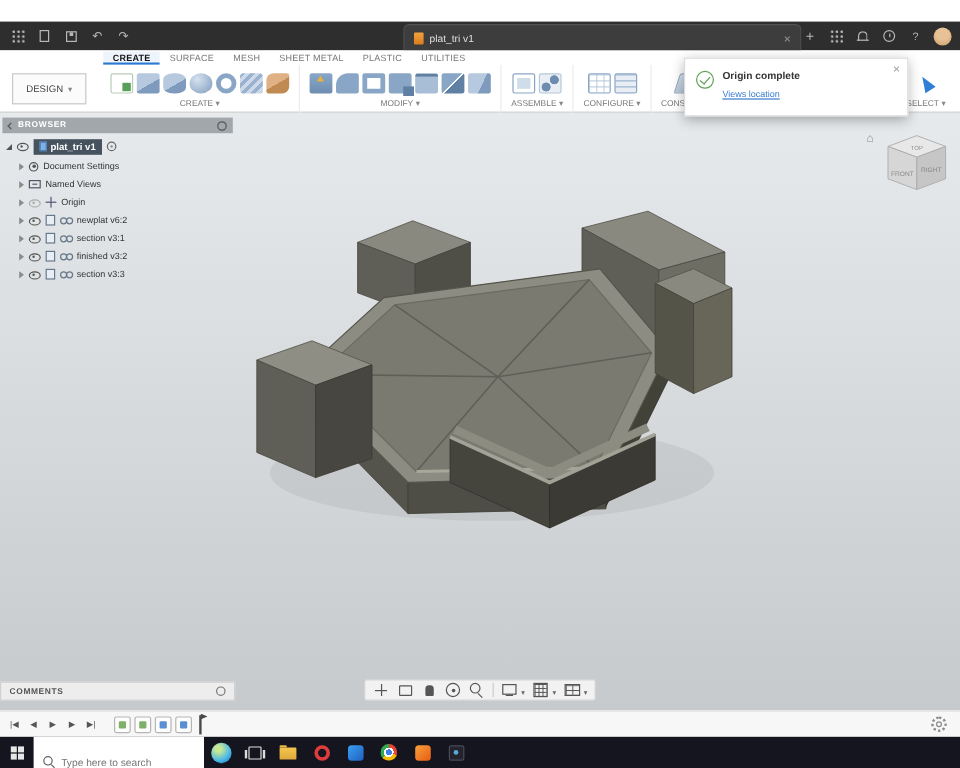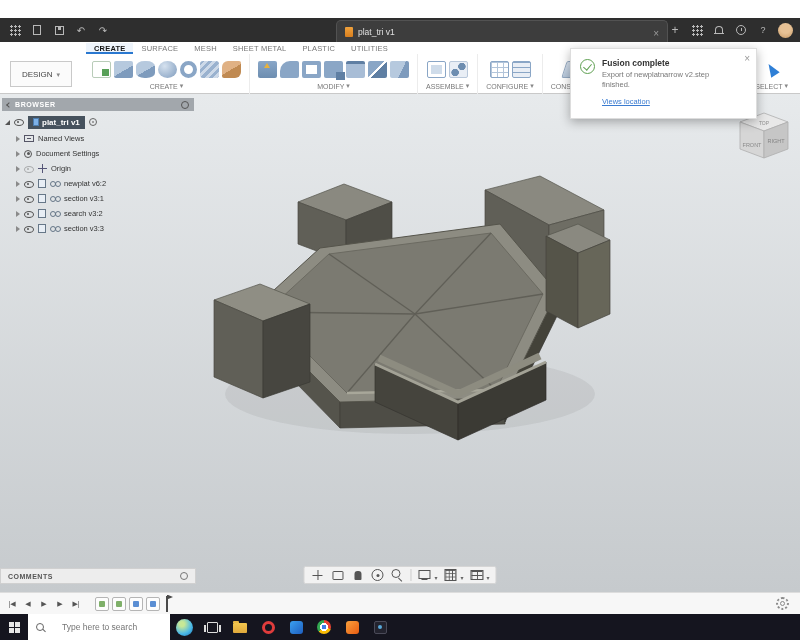--- a/index.html
+++ b/index.html
@@ -163,21 +163,21 @@
   .tl-marker::before{content:"";position:absolute;left:1px;top:-1px;width:6px;height:5px;background:#4a4a4a;clip-path:polygon(0 0,100% 50%,0 100%)}
   .gear-btn{margin-left:auto;margin-right:6px;width:13px;height:13px;border:2px dotted #8a8a8a;border-radius:50%;position:relative}
   .gear-btn::after{content:"";position:absolute;inset:2px;border:1.5px solid #8a8a8a;border-radius:50%}
   .feat-icons{display:flex;gap:3px;margin-left:10px;align-items:center}
 
   
   .taskbar{position:absolute;top:614px;left:0;width:800px;height:26px;background:#15151f;display:flex;align-items:center}
   .tb-slot{width:28px;height:26px;display:flex;align-items:center;justify-content:center;flex:none}
   .start-ic{width:11px;height:11px;position:relative}
   .start-ic::before{content:"";position:absolute;left:0;top:0;width:5px;height:5px;background:#e6e6e6;box-shadow:6px 0 0 #e6e6e6,0 6px 0 #e6e6e6,6px 6px 0 #e6e6e6}
-  .searchbox{width:142px;height:26px;background:#fff;display:flex;align-items:center;gap:16px;padding:0 7px;flex:none}
+  .searchbox{width:142px;height:26px;background:#fff;display:flex;align-items:flex-end;gap:5px;padding:0 7px;flex:none}
   .search-ic{width:11px;height:11px;position:relative;flex:none}
   .search-ic::before{content:"";position:absolute;left:1px;top:1px;width:6px;height:6px;border:1.3px solid #666;border-radius:50%}
   .search-ic::after{content:"";position:absolute;right:0;bottom:1px;width:4px;height:1.3px;background:#666;transform:rotate(45deg)}
   .searchbox input{border:none;outline:none;font-size:8.5px;color:#444;width:105px;font-family:inherit;background:transparent}
   .globe-ic{width:17px;height:17px;border-radius:50%;background:radial-gradient(circle at 35% 30%,#c8e896 15%,#49b8e8 60%,#1a6fb0)}
   .taskview-ic{width:11px;height:11px;border:1.2px solid #ddd;border-radius:1px;position:relative}
   .taskview-ic::before{content:"";position:absolute;left:-4px;top:2px;width:2px;height:7px;background:#ddd}
   .taskview-ic::after{content:"";position:absolute;right:-4px;top:2px;width:2px;height:7px;background:#ddd}
   .folder-ic{width:14px;height:10px;background:linear-gradient(#f3c64e,#e0a93c);border-radius:1px;position:relative;margin-top:2px}
   .folder-ic::before{content:"";position:absolute;left:0;top:-2px;width:6px;height:2px;background:#e9b845;border-radius:1px 1px 0 0}
@@ -396,27 +396,27 @@
         <span class="tri-open"></span>
         <span class="eye"></span>
         <span class="badge">
           <span class="doc"></span>
           <span class="lbl">plat_tri v1</span>
         </span>
         <span class="radio"></span>
       </div>
       <div class="brow">
         <span class="tri"></span>
+        <span class="ic-gear"></span>
+        <span class="lbl">Document Settings</span>
+      </div>
+      <div class="brow">
+        <span class="tri"></span>
         <span class="ic-views"></span>
         <span class="lbl">Named Views</span>
-      </div>
-      <div class="brow">
-        <span class="tri"></span>
-        <span class="ic-gear"></span>
-        <span class="lbl">Document Settings</span>
       </div>
       <div class="brow">
         <span class="tri"></span>
         <span class="eye dim"></span>
         <span class="ic-origin"></span>
         <span class="lbl">Origin</span>
       </div>
       <div class="brow">
         <span class="tri"></span>
         <span class="eye"></span>
@@ -429,21 +429,21 @@
         <span class="eye"></span>
         <span class="ic-comp"></span>
         <span class="ic-chain"></span>
         <span class="lbl">section v3:1</span>
       </div>
       <div class="brow">
         <span class="tri"></span>
         <span class="eye"></span>
         <span class="ic-comp"></span>
         <span class="ic-chain"></span>
-        <span class="lbl">search v3:2</span>
+        <span class="lbl">finished v3:2</span>
       </div>
       <div class="brow">
         <span class="tri"></span>
         <span class="eye"></span>
         <span class="ic-comp"></span>
         <span class="ic-chain"></span>
         <span class="lbl">section v3:3</span>
       </div>
     </div>
 
@@ -514,20 +514,19 @@
         <span class="fusion-ic"></span>
       </div>
     <div class="tb-slot">
         <span class="cam-ic"></span>
       </div>
   </div>
 
   <div class="notif">
     <span class="check-ic"></span>
     <div>
-      <div class="title">Fusion complete</div>
-      <div class="body">Export of newplatnarrow v2.step finished.</div>
+      <div class="title">Origin complete</div>
       <span class="link">Views location</span>
     </div>
     <span class="x"></span>
   </div>
 
 </div>
 
 </body></html>

